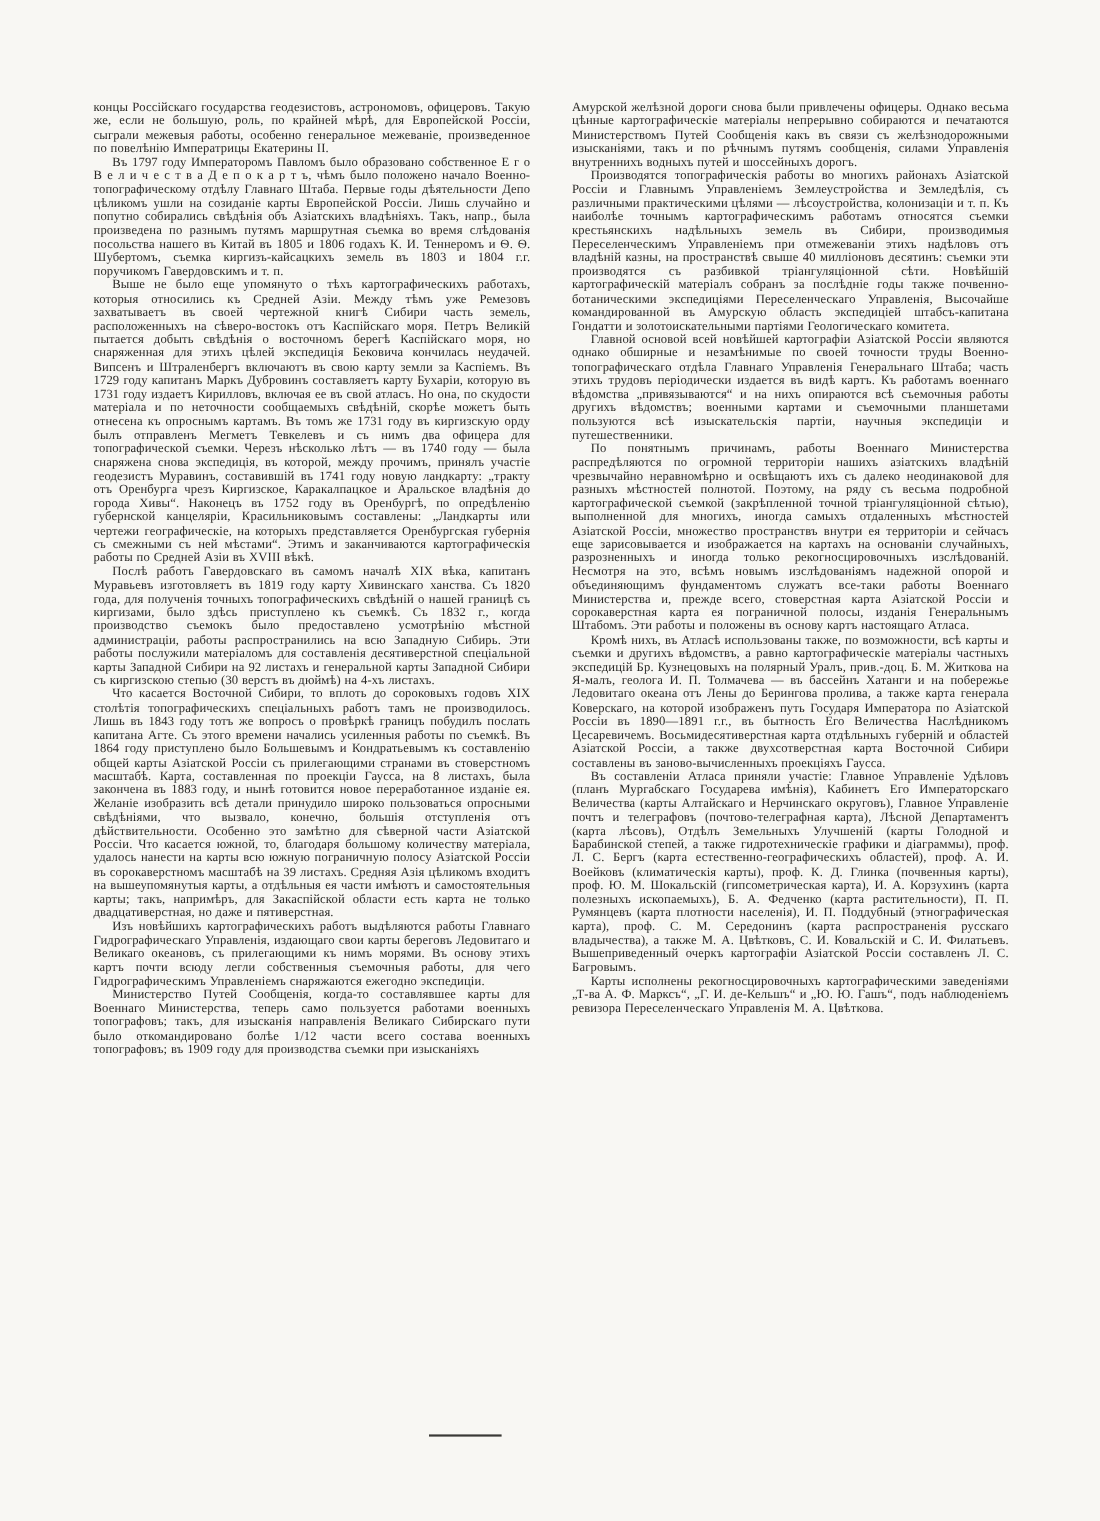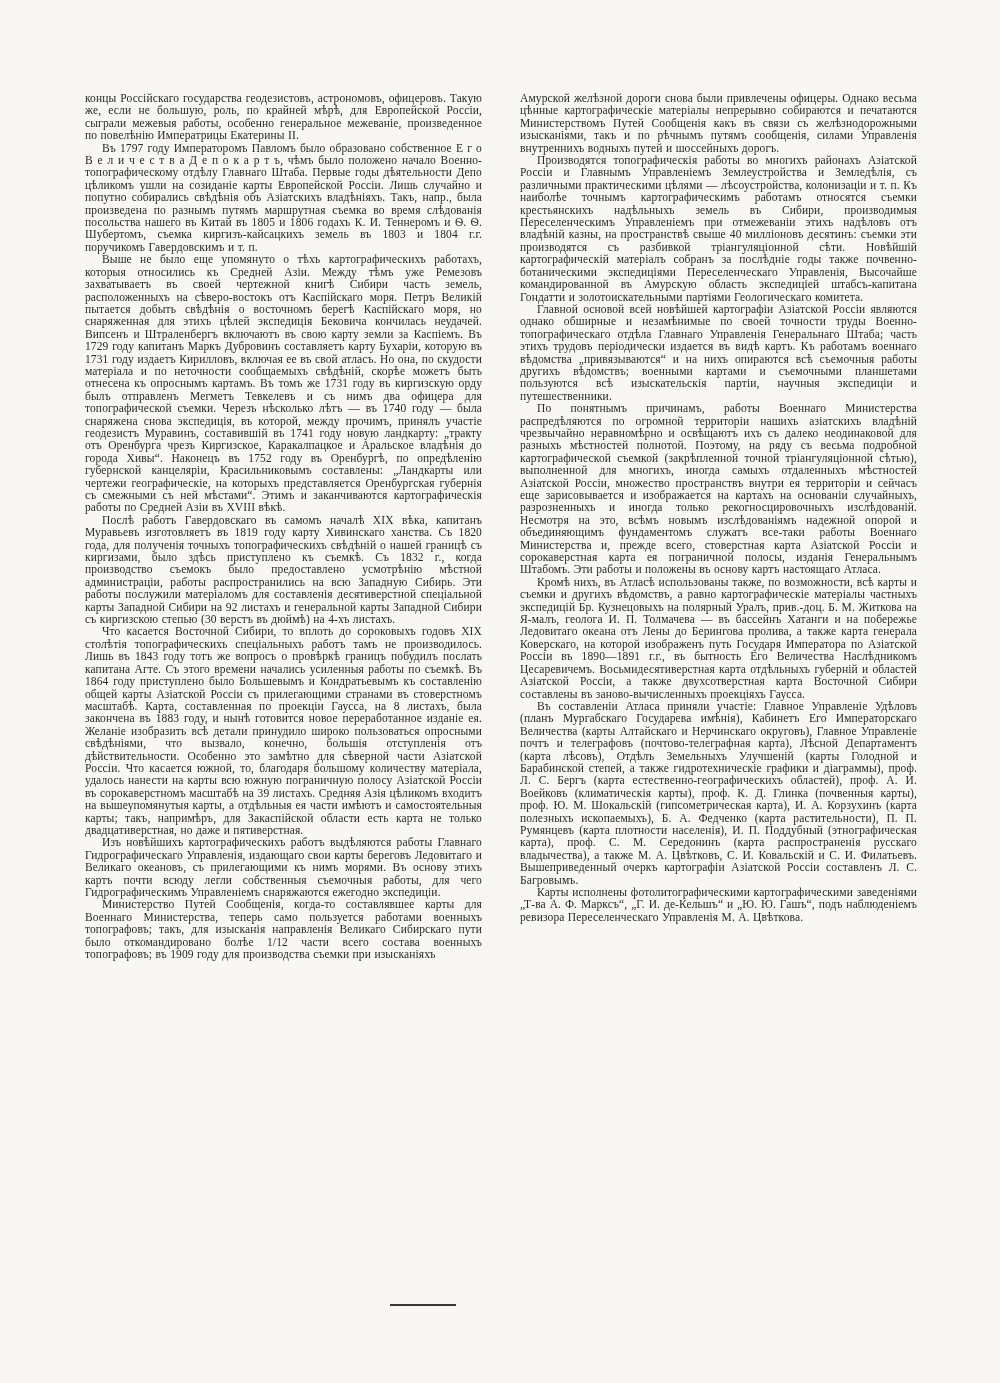--- a/index.html
+++ b/index.html
@@ -67,19 +67,19 @@
       <p class="para">Министерство Путей Сообщенія, когда-то составлявшее карты для Военнаго Министерства, теперь само пользуется работами военныхъ топографовъ; такъ, для изысканія направленія Великаго Сибирскаго пути было откомандировано болѣе 1/12 части всего состава военныхъ топографовъ; въ 1909 году для производства съемки при изысканіяхъ</p>
     </div>
 
     <div class="col">
       <p class="para no-indent">Амурской желѣзной дороги снова были привлечены офицеры. Однако весьма цѣнные картографическіе матеріалы непрерывно собираются и печатаются Министерствомъ Путей Сообщенія какъ въ связи съ желѣзнодорожными изысканіями, такъ и по рѣчнымъ путямъ сообщенія, силами Управленія внутреннихъ водныхъ путей и шоссейныхъ дорогъ.</p>
       <p class="para">Производятся топографическія работы во многихъ районахъ Азіатской Россіи и Главнымъ Управленіемъ Землеустройства и Земледѣлія, съ различными практическими цѣлями — лѣсоустройства, колонизаціи и т. п. Къ наиболѣе точнымъ картографическимъ работамъ относятся съемки крестьянскихъ надѣльныхъ земель въ Сибири, производимыя Переселенческимъ Управленіемъ при отмежеваніи этихъ надѣловъ отъ владѣній казны, на пространствѣ свыше 40 милліоновъ десятинъ: съемки эти производятся съ разбивкой тріангуляціонной сѣти. Новѣйшій картографическій матеріалъ собранъ за послѣдніе годы также почвенно-ботаническими экспедиціями Переселенческаго Управленія, Высочайше командированной въ Амурскую область экспедиціей штабсъ-капитана Гондатти и золотоискательными партіями Геологическаго комитета.</p>
       <p class="para">Главной основой всей новѣйшей картографіи Азіатской Россіи являются однако обширные и незамѣнимые по своей точности труды Военно-топографическаго отдѣла Главнаго Управленія Генеральнаго Штаба; часть этихъ трудовъ періодически издается въ видѣ картъ. Къ работамъ военнаго вѣдомства „привязываются“ и на нихъ опираются всѣ съемочныя работы другихъ вѣдомствъ; военными картами и съемочными планшетами пользуются всѣ изыскательскія партіи, научныя экспедиціи и путешественники.</p>
       <p class="para">По понятнымъ причинамъ, работы Военнаго Министерства распредѣляются по огромной территоріи нашихъ азіатскихъ владѣній чрезвычайно неравномѣрно и освѣщаютъ ихъ съ далеко неодинаковой для разныхъ мѣстностей полнотой. Поэтому, на ряду съ весьма подробной картографической съемкой (закрѣпленной точной тріангуляціонной сѣтью), выполненной для многихъ, иногда самыхъ отдаленныхъ мѣстностей Азіатской Россіи, множество пространствъ внутри ея территоріи и сейчасъ еще зарисовывается и изображается на картахъ на основаніи случайныхъ, разрозненныхъ и иногда только рекогносцировочныхъ изслѣдованій. Несмотря на это, всѣмъ новымъ изслѣдованіямъ надежной опорой и объединяющимъ фундаментомъ служатъ все-таки работы Военнаго Министерства и, прежде всего, стоверстная карта Азіатской Россіи и сорокаверстная карта ея пограничной полосы, изданія Генеральнымъ Штабомъ. Эти работы и положены въ основу картъ настоящаго Атласа.</p>
       <p class="para">Кромѣ нихъ, въ Атласѣ использованы также, по возможности, всѣ карты и съемки и другихъ вѣдомствъ, а равно картографическіе матеріалы частныхъ экспедицій Бр. Кузнецовыхъ на полярный Уралъ, прив.-доц. Б. М. Житкова на Я-малъ, геолога И. П. Толмачева — въ бассейнъ Хатанги и на побережье Ледовитаго океана отъ Лены до Берингова пролива, а также карта генерала Коверскаго, на которой изображенъ путь Государя Императора по Азіатской Россіи въ 1890—1891 г.г., въ бытность Его Величества Наслѣдникомъ Цесаревичемъ. Восьмидесятиверстная карта отдѣльныхъ губерній и областей Азіатской Россіи, а также двухсотверстная карта Восточной Сибири составлены въ заново-вычисленныхъ проекціяхъ Гаусса.</p>
       <p class="para">Въ составленіи Атласа приняли участіе: Главное Управленіе Удѣловъ (планъ Мургабскаго Государева имѣнія), Кабинетъ Его Императорскаго Величества (карты Алтайскаго и Нерчинскаго округовъ), Главное Управленіе почтъ и телеграфовъ (почтово-телеграфная карта), Лѣсной Департаментъ (карта лѣсовъ), Отдѣлъ Земельныхъ Улучшеній (карты Голодной и Барабинской степей, а также гидротехническіе графики и діаграммы), проф. Л. С. Бергъ (карта естественно-географическихъ областей), проф. А. И. Воейковъ (климатическія карты), проф. К. Д. Глинка (почвенныя карты), проф. Ю. М. Шокальскій (гипсометрическая карта), И. А. Корзухинъ (карта полезныхъ ископаемыхъ), Б. А. Федченко (карта растительности), П. П. Румянцевъ (карта плотности населенія), И. П. Поддубный (этнографическая карта), проф. С. М. Середонинъ (карта распространенія русскаго владычества), а также М. А. Цвѣтковъ, С. И. Ковальскій и С. И. Филатьевъ. Вышеприведенный очеркъ картографіи Азіатской Россіи составленъ Л. С. Багровымъ.</p>
-      <p class="para">Карты исполнены фотолитографическими картографическими заведеніями „Т-ва А. Ф. Марксъ“, „Г. И. де-Кельшъ“ и „Ю. Ю. Гашъ“, подъ наблюденіемъ ревизора Переселенческаго Управленія М. А. Цвѣткова.</p>
+      <p class="para">Карты исполнены рекогносцировочныхъ картографическими заведеніями „Т-ва А. Ф. Марксъ“, „Г. И. де-Кельшъ“ и „Ю. Ю. Гашъ“, подъ наблюденіемъ ревизора Переселенческаго Управленія М. А. Цвѣткова.</p>
     </div>
 
   </div>
 
   <div class="end-rule"></div>
 </div>
 
 </body></html>

